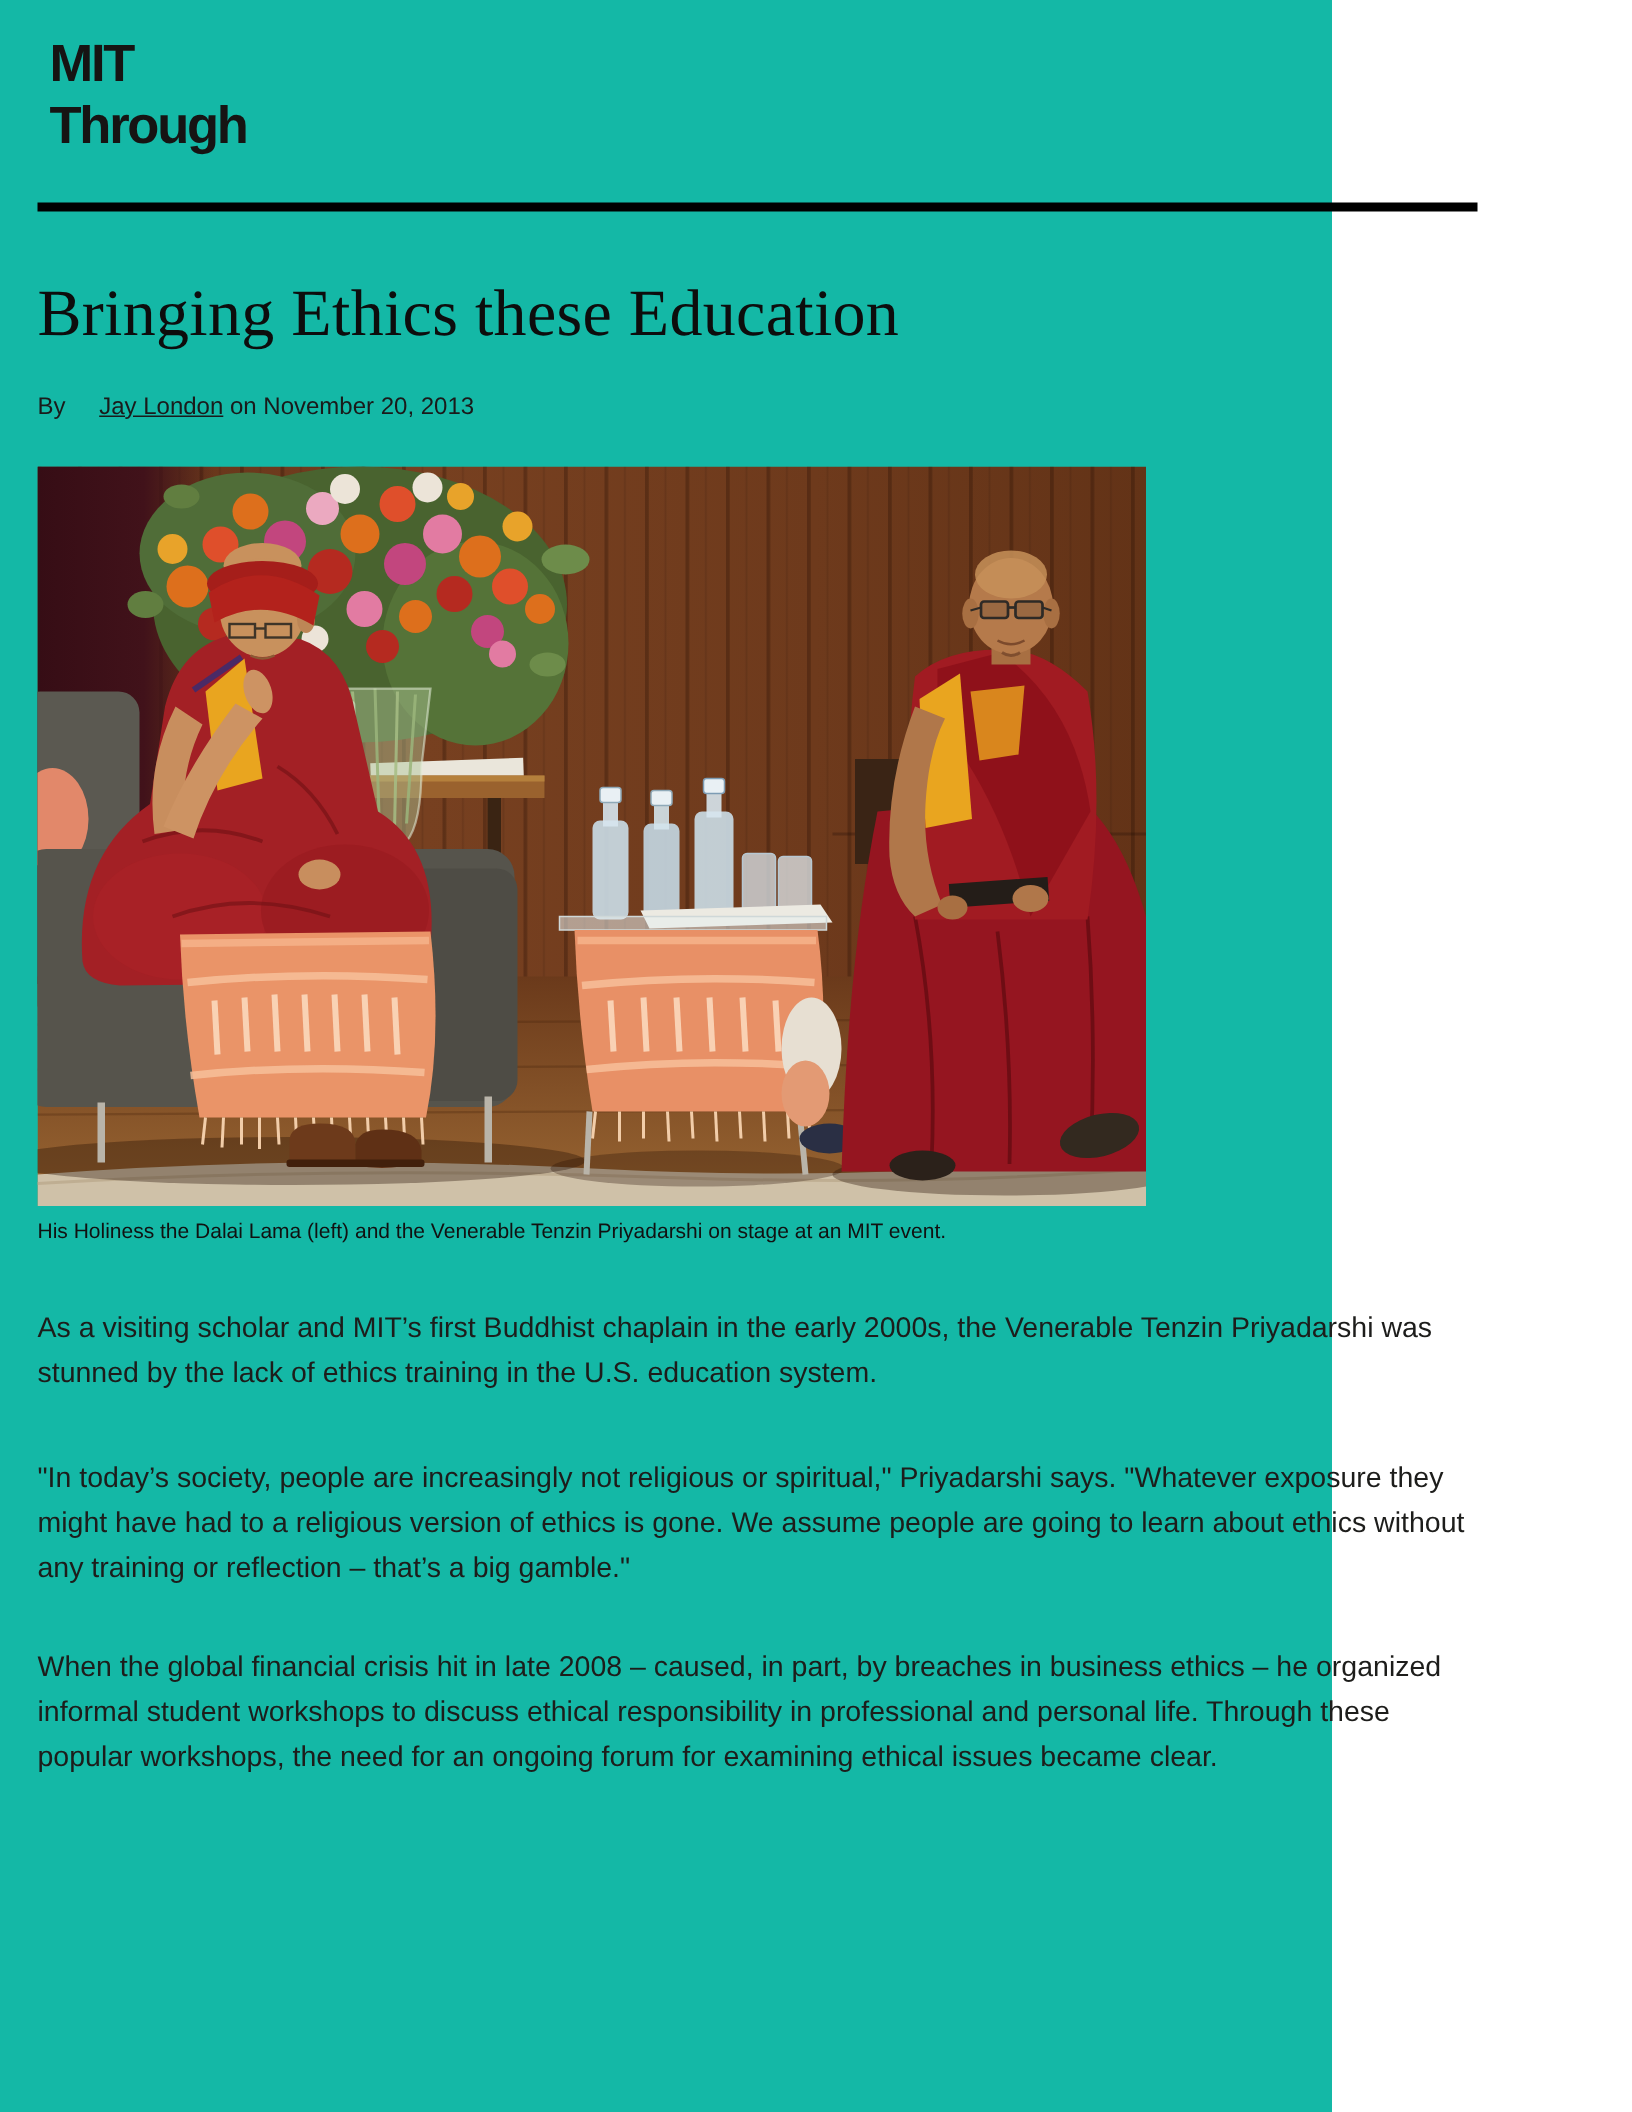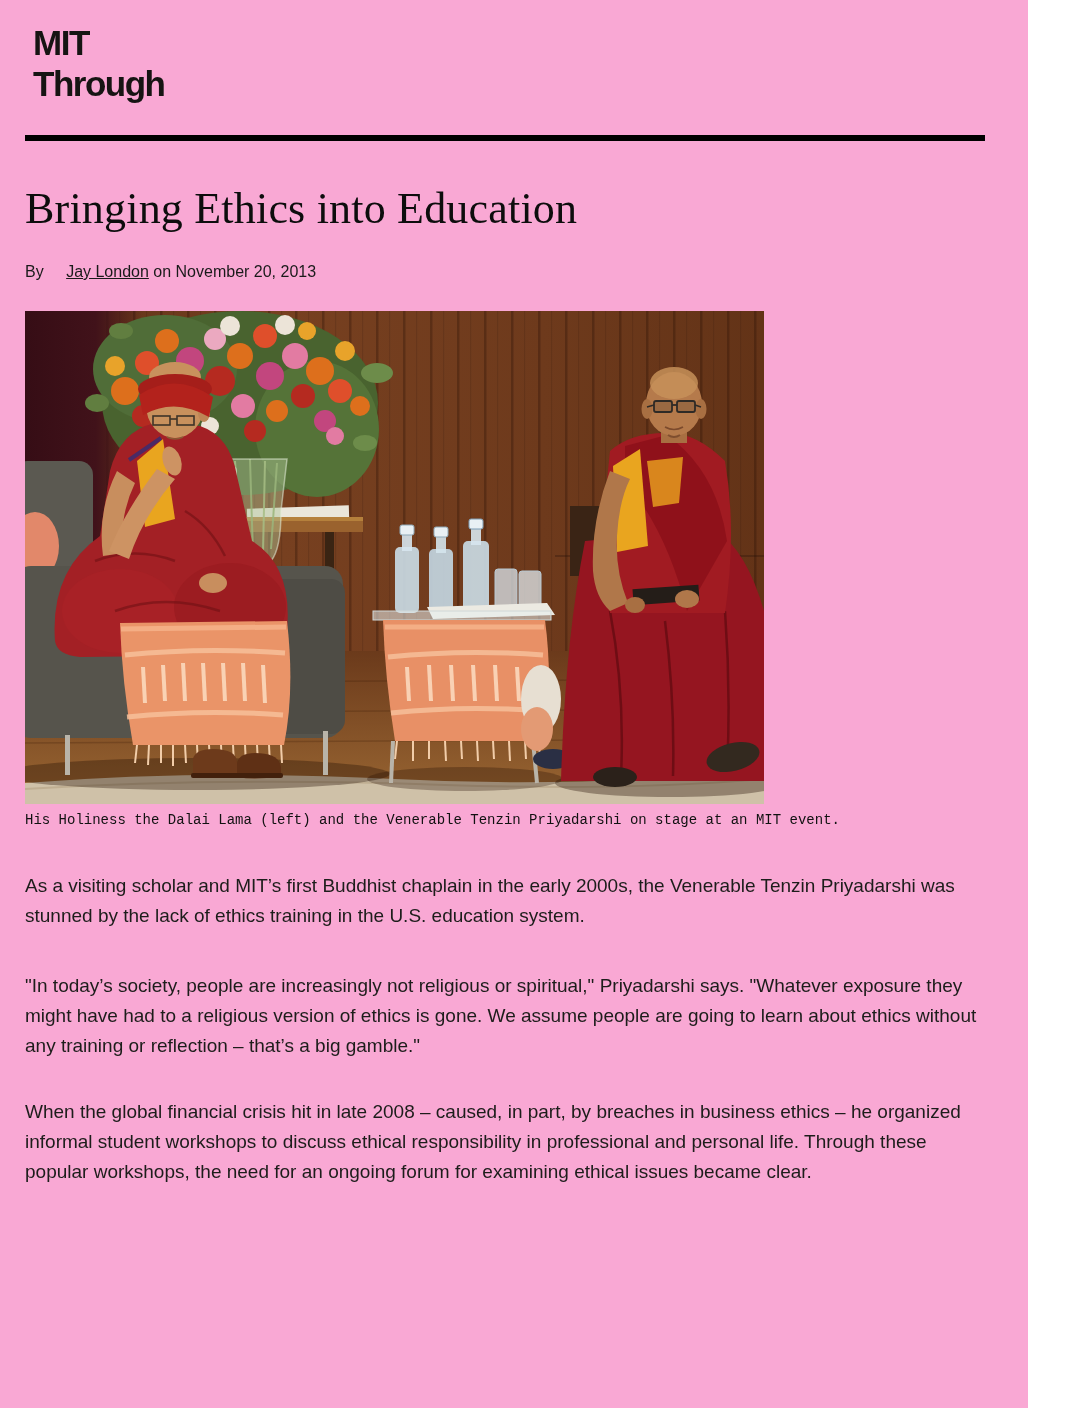--- a/index.html
+++ b/index.html
@@ -1,20 +1,20 @@
 <!DOCTYPE html>
 <html><head>
 <meta charset="utf-8">
 <style>
   html, body { margin: 0; padding: 0; background: #ffffff; }
   .page {
     position: relative;
-    width: 1028px;
+    width: 888px;
     min-height: 1408px;
-    background: #f9a8d4;
+    background: #14b8a6;
     font-family: "Liberation Sans", sans-serif;
     color: #1c1c1a;
     box-sizing: border-box;
     padding: 22px 103px 60px 25px;
   }
   .logo {
     margin-left: 8px;
     font-weight: 700;
     font-size: 35px;
     line-height: 41px;
@@ -48,21 +48,21 @@
   .byline {
     margin-top: 30px;
     font-size: 16px;
     color: #1a1a1a;
   }
   .byline a {
     color: #1a1a1a;
     text-decoration: underline;
     margin-left: 18px;
   }
-  figure.article-figure { margin: 30px 0 0 0; padding: 0; font-family: Liberation Mono, monospace; }
+  figure.article-figure { margin: 30px 0 0 0; padding: 0; }
   figure.article-figure svg { display: block; }
   figcaption.photo-caption {
     margin-top: 7px;
     font-size: 14px;
     line-height: 18px;
     color: #111111;
   }
   .article-body p {
     width: 960px;
     font-size: 19px;
@@ -79,21 +79,21 @@
 
 <div class="page">
 
   <div class="logo">
     <div>MIT</div>
     <div>Through</div>
   </div>
 
   <div class="top-rule"></div>
 
-  <h1 class="article-title">Bringing Ethics into Education</h1>
+  <h1 class="article-title">Bringing Ethics these Education</h1>
 
 
   <div class="byline">
     <span>By </span><a href="#">Jay London</a><span> on November 20, 2013</span>
   </div>
 
   <figure class="article-figure">
     <svg width="739" height="493" viewBox="0 0 739 493" role="img">
       <defs>
         <linearGradient id="wood" x1="0" y1="0" x2="1" y2="0">

